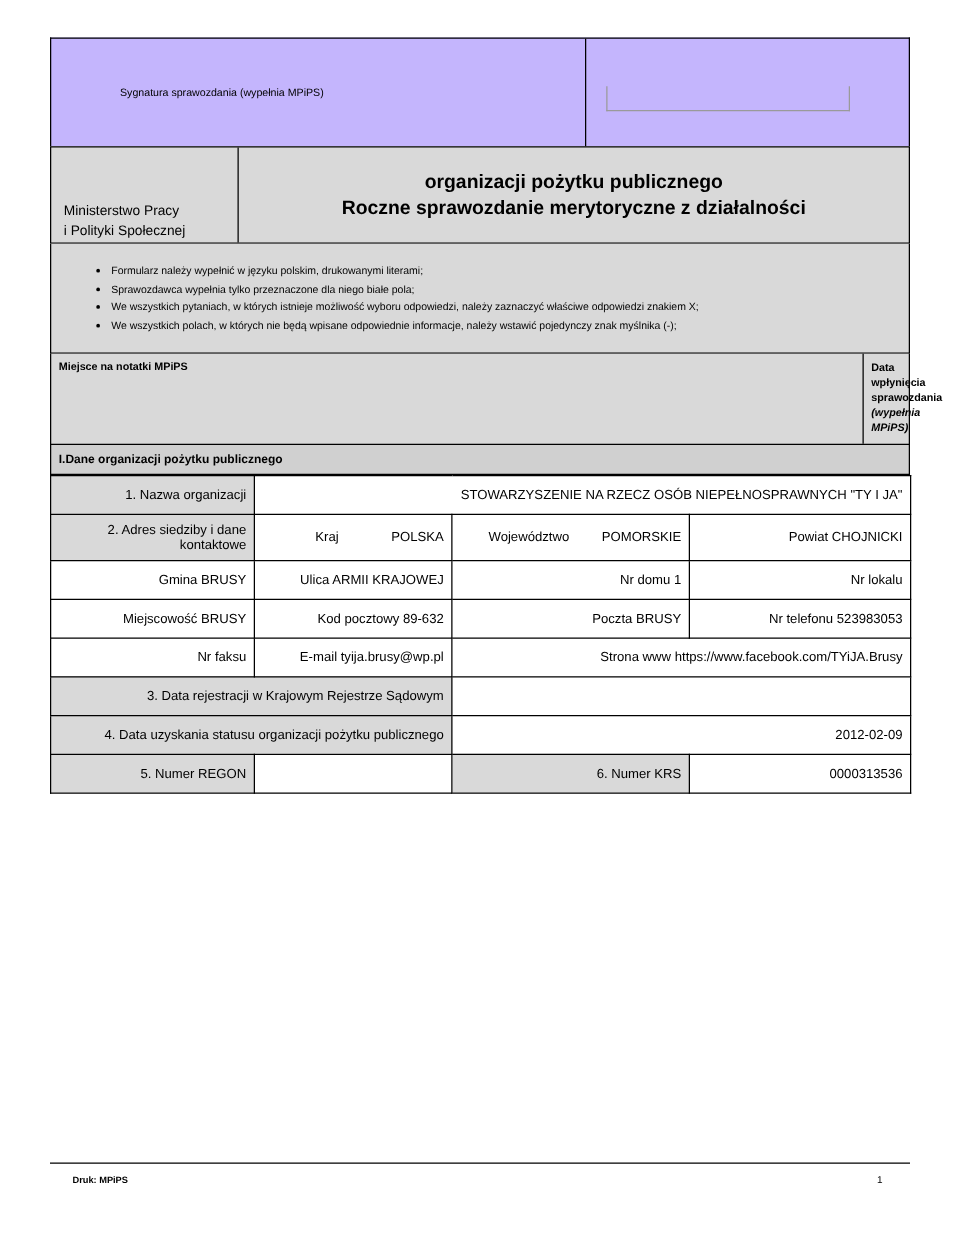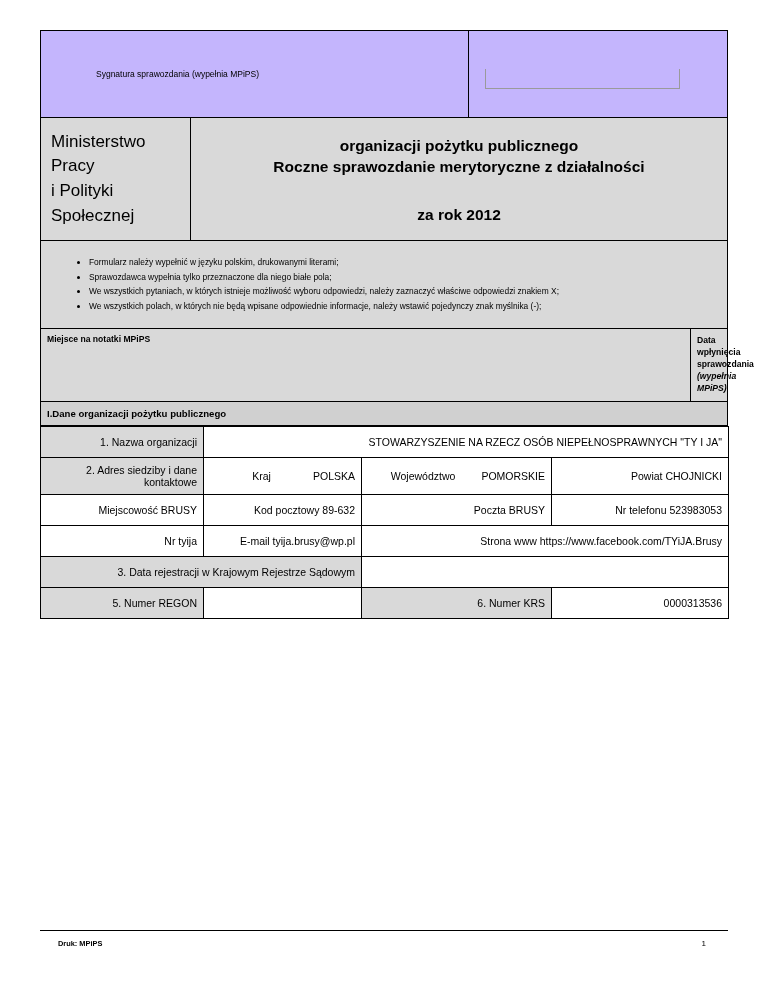--- a/index.html
+++ b/index.html
@@ -64,22 +64,22 @@
     display: flex;
     border: 1px solid #000;
     background: #d9d9d9;
   }
   .hdr-ministry {
     flex: 0 0 150px;
     border-right: 1px solid #000;
     box-sizing: border-box;
     padding: 0 10px;
     display: flex;
-    align-items: center;
-    font-size: 17px;
+    align-items: flex-end;
+    font-size: 11px;
     line-height: 1.45;
   }
   .hdr-title {
     flex: 1;
     box-sizing: border-box;
     padding: 18px 14px 16px 14px;
     text-align: center;
   }
   .hdr-title .t1 {
     font-size: 15.5px;
@@ -234,21 +234,20 @@
     <div class="hdr-mid">
       <div class="hdr-ministry">
         <span style="white-space:pre-line;">Ministerstwo Pracy
 i Polityki Społecznej</span>
       </div>
       <div class="hdr-title">
         <div class="t1">
           <div>organizacji pożytku publicznego</div>
           <div>Roczne sprawozdanie merytoryczne z działalności</div>
         </div>
-        <div class="t2">za rok 2012</div>
       </div>
     </div>
 
     <div class="instr">
       <ul>
         <li>Formularz należy wypełnić w języku polskim, drukowanymi literami;</li>
         <li>Sprawozdawca wypełnia tylko przeznaczone dla niego białe pola;</li>
         <li>We wszystkich pytaniach, w których istnieje możliwość wyboru odpowiedzi, należy zaznaczyć właściwe odpowiedzi znakiem X;</li>
         <li>We wszystkich polach, w których nie będą wpisane odpowiednie informacje, należy wstawić pojedynczy znak myślnika (-);</li>
       </ul>
@@ -284,33 +283,43 @@
             <span class="kraj-inner">
               <span>Kraj</span><span class="k2">POLSKA</span>
             </span>
           </td>
           <td class="val tall woj-inner">
             <span>Województwo</span><span class="k2">POMORSKIE</span>
           </td>
           <td class="val tall">Powiat CHOJNICKI</td>
         </tr>
         <tr>
+          <td class="val">Gmina BRUSY</td>
+          <td class="val">Ulica ARMII KRAJOWEJ</td>
+          <td class="val">Nr domu 1</td>
+          <td class="val">Nr lokalu</td>
+        </tr>
+        <tr>
           <td class="val">Miejscowość BRUSY</td>
           <td class="val">Kod pocztowy 89-632</td>
           <td class="val">Poczta BRUSY</td>
           <td class="val">Nr telefonu 523983053</td>
         </tr>
         <tr>
-          <td class="val">Nr tyija</td>
+          <td class="val">Nr faksu</td>
           <td class="val">E-mail tyija.brusy@wp.pl</td>
           <td class="val" colspan="2">Strona www https://www.facebook.com/TYiJA.Brusy</td>
         </tr>
         <tr>
           <td class="lbl tall" colspan="2">3. Data rejestracji w Krajowym Rejestrze Sądowym</td>
           <td class="val tall" colspan="2"></td>
+        </tr>
+        <tr>
+          <td class="lbl tall" colspan="2">4. Data uzyskania statusu organizacji pożytku publicznego</td>
+          <td class="val tall" colspan="2">2012-02-09</td>
         </tr>
         <tr>
           <td class="lbl tall">5. Numer REGON</td>
           <td class="val tall"></td>
           <td class="lbl tall">6. Numer KRS</td>
           <td class="val tall">0000313536</td>
         </tr>
       </tbody>
     </table>
 

